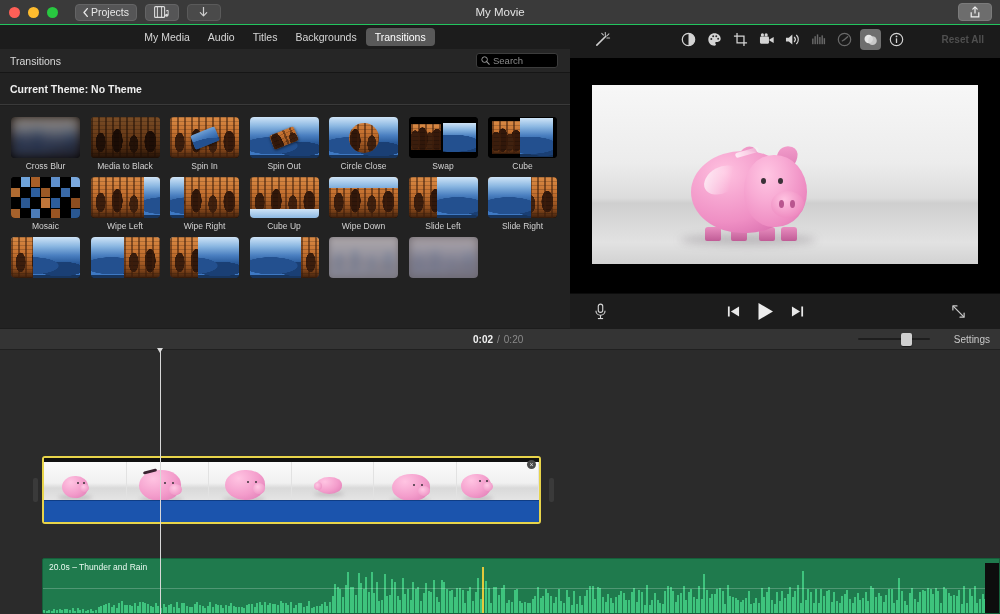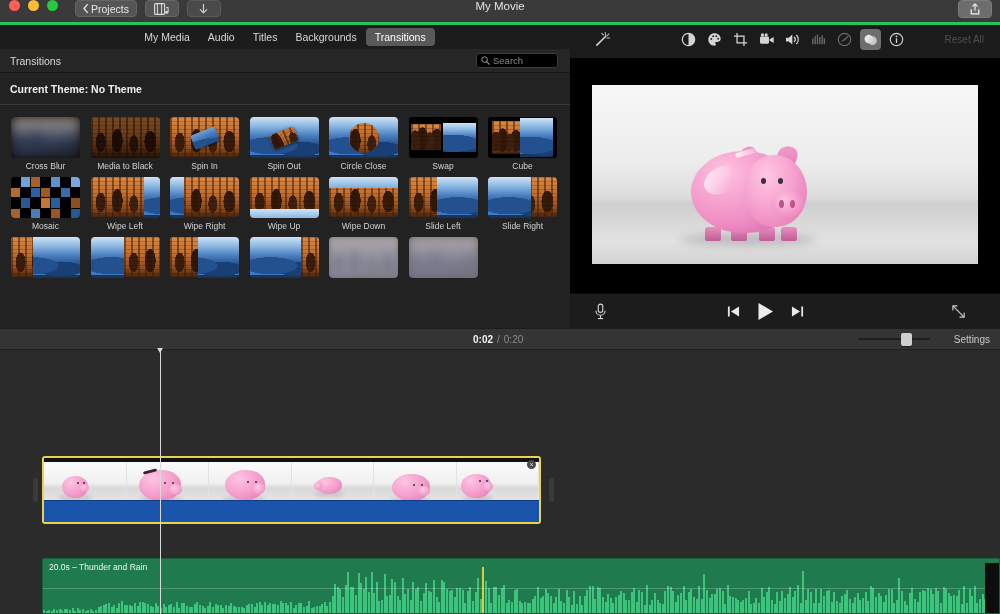--- a/index.html
+++ b/index.html
@@ -9,22 +9,22 @@
     font-family: "Liberation Sans", sans-serif;
     overflow: hidden;
     -webkit-font-smoothing: antialiased;
   }
   .app { position: relative; width: 1000px; height: 614px; background: #1e1e1e; }
 
   
   .titlebar {
     position: absolute; top: 0; left: 0; width: 1000px; height: 25px;
     background: #3a3a3a;
-    border-bottom: 3px solid #22c55e;
-    display: flex; align-items: flex-start;
+    border-bottom: 1px solid #22c55e;
+    display: flex; align-items: center;
   }
   .traffic { display: flex; gap: 8px; margin-left: 9px; }
   .light { width: 11px; height: 11px; border-radius: 50%; }
   .l-close { background: #ff5f57; }
   .l-min { background: #febc2e; }
   .l-max { background: #28c840; }
 
   .tb-btn {
     height: 17px; border-radius: 4px;
     background: #555556; border: 1px solid #646465;
@@ -140,21 +140,21 @@
     background:#000; }
   .mosaic i { display:block; }
 
   
   .inspector {
     position: absolute; top: 25px; left: 570px; width: 430px; height: 303px;
     background: #1b1b1b;
   }
   .insp-toolbar {
     position: absolute; top: 0; left: 0; width: 430px; height: 29px;
-    display: flex; align-items: center;
+    display: flex; align-items: center; font-weight: bold;
   }
   .magic { margin-left: 22px; width: 20px; height: 20px;
     display:flex; align-items:center; justify-content:center; }
   .ico-row { display: flex; align-items: center; gap: 5px; margin-left: 66px; }
   .ico {
     width: 21px; height: 21px; border-radius: 4px;
     display: flex; align-items: center; justify-content: center;
   }
   .ico.selected { background: #6e6e6e; }
   .ico.dim { opacity: .42; }
@@ -503,21 +503,21 @@
         </div>
         <div class="cell-label">Wipe Right</div>
       </div>
       <div class="cell">
         <div class="thumb">
           <div class="forest"></div>
           <div style="position:absolute;bottom:0;left:0;width:100%;height:22%;overflow:hidden;">
               <div class="mountain" style="height:41px;position:absolute;bottom:0;width:100%;"></div>
             </div>
         </div>
-        <div class="cell-label">Wipe Up</div>
+        <div class="cell-label">Cube Up</div>
       </div>
       <div class="cell">
         <div class="thumb">
           <div class="forest"></div>
           <div style="position:absolute;top:0;left:0;width:100%;height:26%;overflow:hidden;">
               <div class="mountain" style="height:41px;position:absolute;top:0;width:100%;"></div>
             </div>
         </div>
         <div class="cell-label">Wipe Down</div>
       </div>

